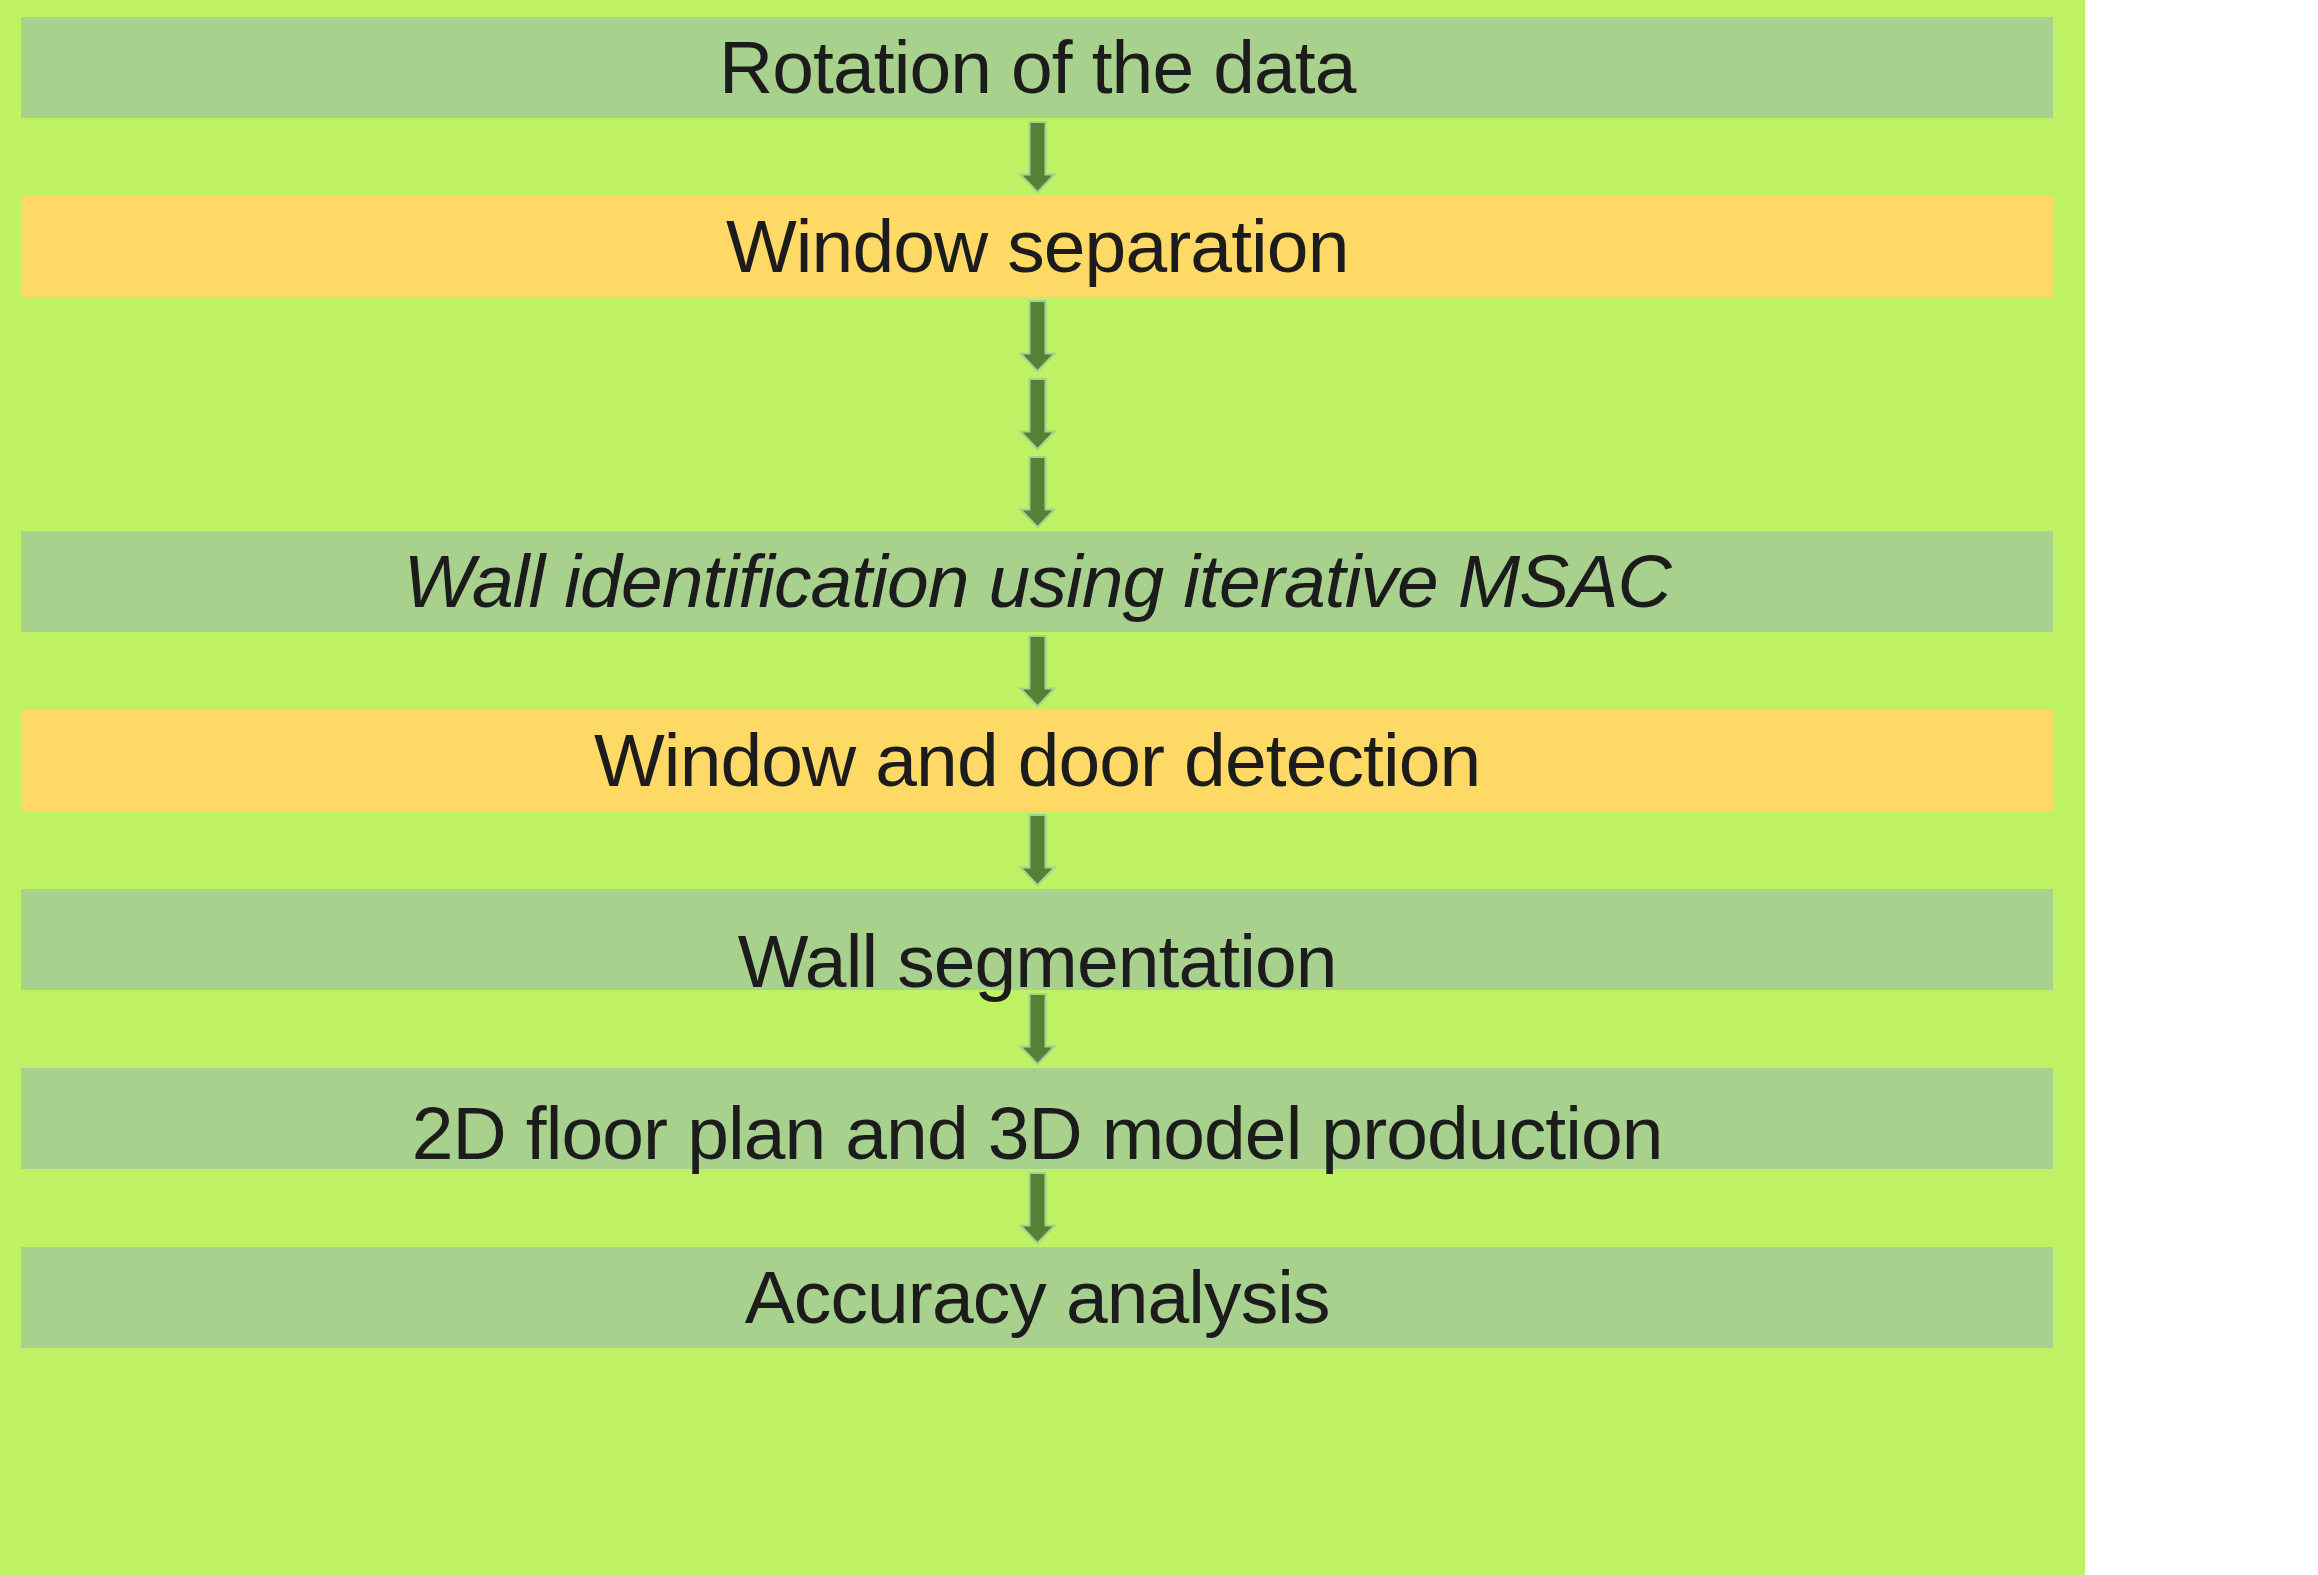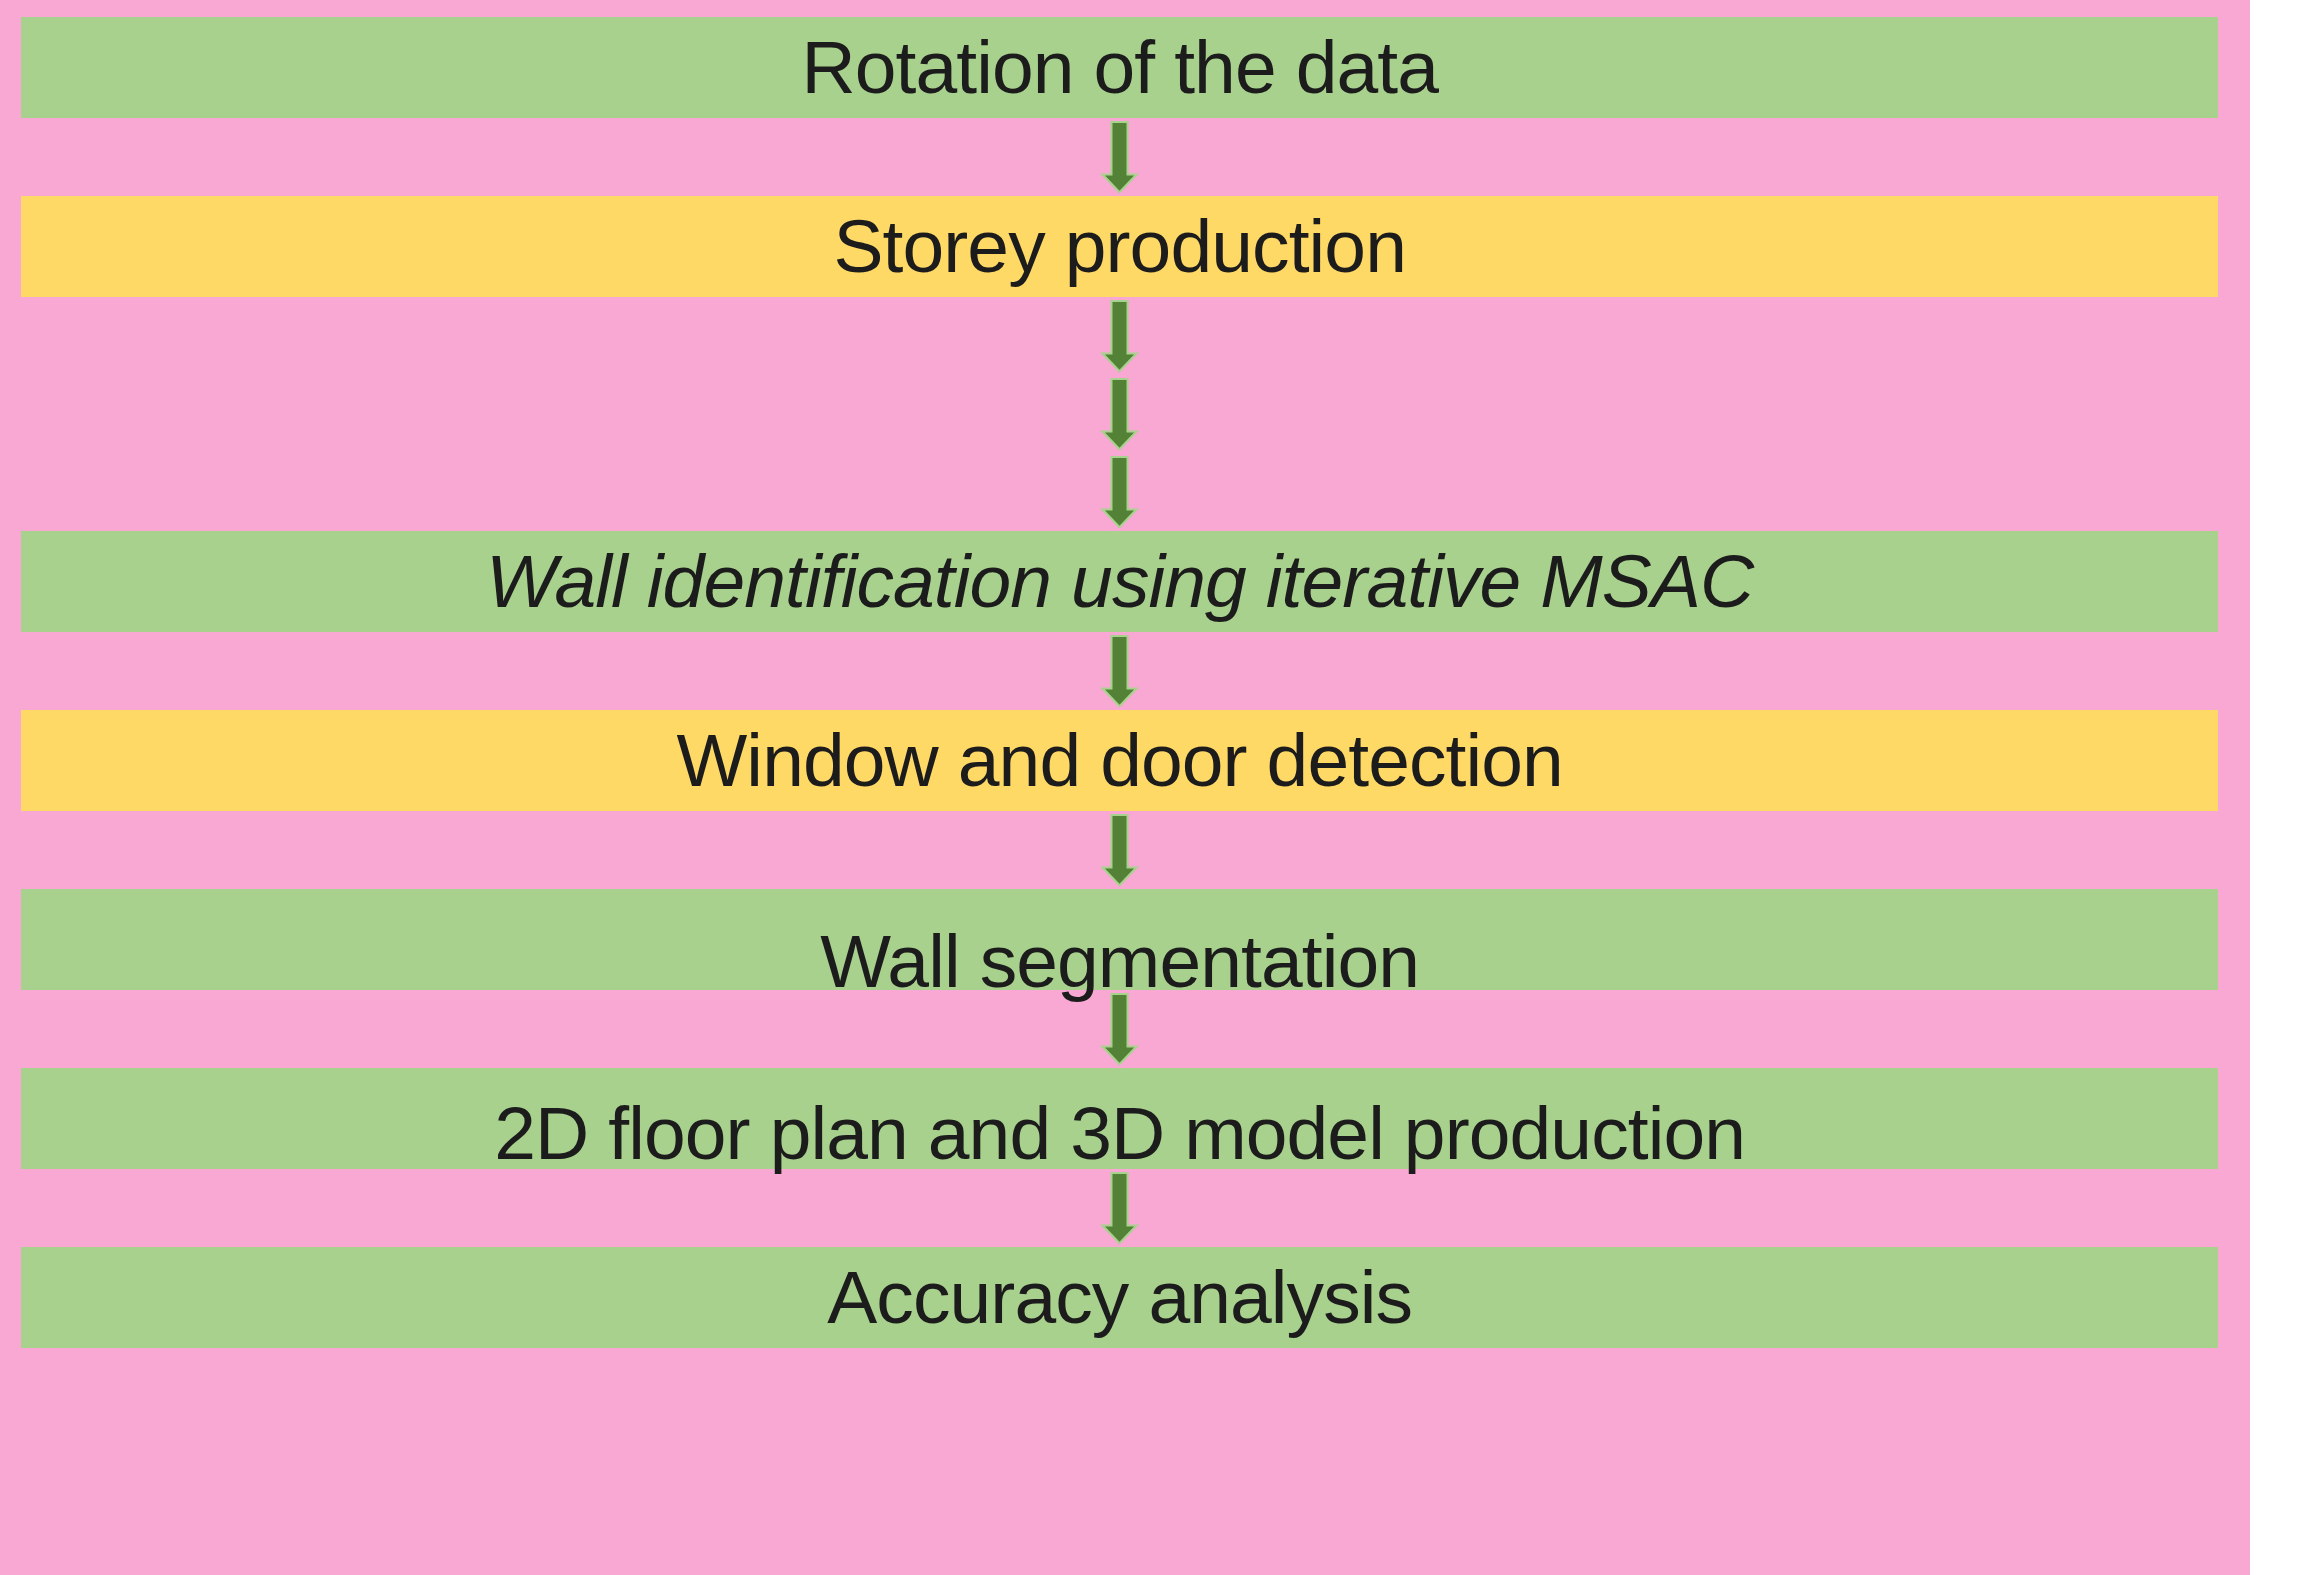--- a/index.html
+++ b/index.html
@@ -2,23 +2,23 @@
 <html style="font-size:13.7px"><head>
 <meta charset="utf-8">
 <style>
   html, body {
     margin: 0;
     padding: 0;
     background: #ffffff;
   }
   .canvas {
     position: relative;
-    width: 2250px;
+    width: 2085px;
     height: 1576px;
-    background: #f9a8d4;
+    background: #bef264;
     font-family: "Liberation Sans", sans-serif;
     overflow: hidden;
   }
   .flow {
     display: flex;
     flex-direction: column;
     padding: 17px 32px 0 21.4px;
   }
   .step {
     height: 101px;
@@ -50,21 +50,21 @@
   <div class="flow" id="flow">
       <div class="step" style="background: rgb(169, 209, 142);">
     <span class="step-label" style="color: rgb(28, 28, 28);">Rotation of the data</span>
   </div>
       <div class="arrow-row">
     <svg class="arrow" width="41" height="73" viewBox="0 0 48 86" xmlns="http://www.w3.org/2000/svg">
       <path class="arrow-shape" d="M14.5 1 H33.5 V63 H44 L24 84 L4 63 H14.5 Z" stroke-width="2.5" stroke-linejoin="miter" fill="#538135" stroke="#A9D18E"></path>
     </svg>
   </div>
       <div class="step" style="background: rgb(255, 217, 102);">
-    <span class="step-label" style="color: rgb(28, 28, 28);">Storey production</span>
+    <span class="step-label" style="color: rgb(28, 28, 28);">Window separation</span>
   </div>
       <div class="arrow-row">
     <svg class="arrow" width="41" height="73" viewBox="0 0 48 86" xmlns="http://www.w3.org/2000/svg">
       <path class="arrow-shape" d="M14.5 1 H33.5 V63 H44 L24 84 L4 63 H14.5 Z" stroke-width="2.5" stroke-linejoin="miter" fill="#538135" stroke="#A9D18E"></path>
     </svg>
   </div>
       <div class="arrow-row">
     <svg class="arrow" width="41" height="73" viewBox="0 0 48 86" xmlns="http://www.w3.org/2000/svg">
       <path class="arrow-shape" d="M14.5 1 H33.5 V63 H44 L24 84 L4 63 H14.5 Z" stroke-width="2.5" stroke-linejoin="miter" fill="#538135" stroke="#A9D18E"></path>
     </svg>

